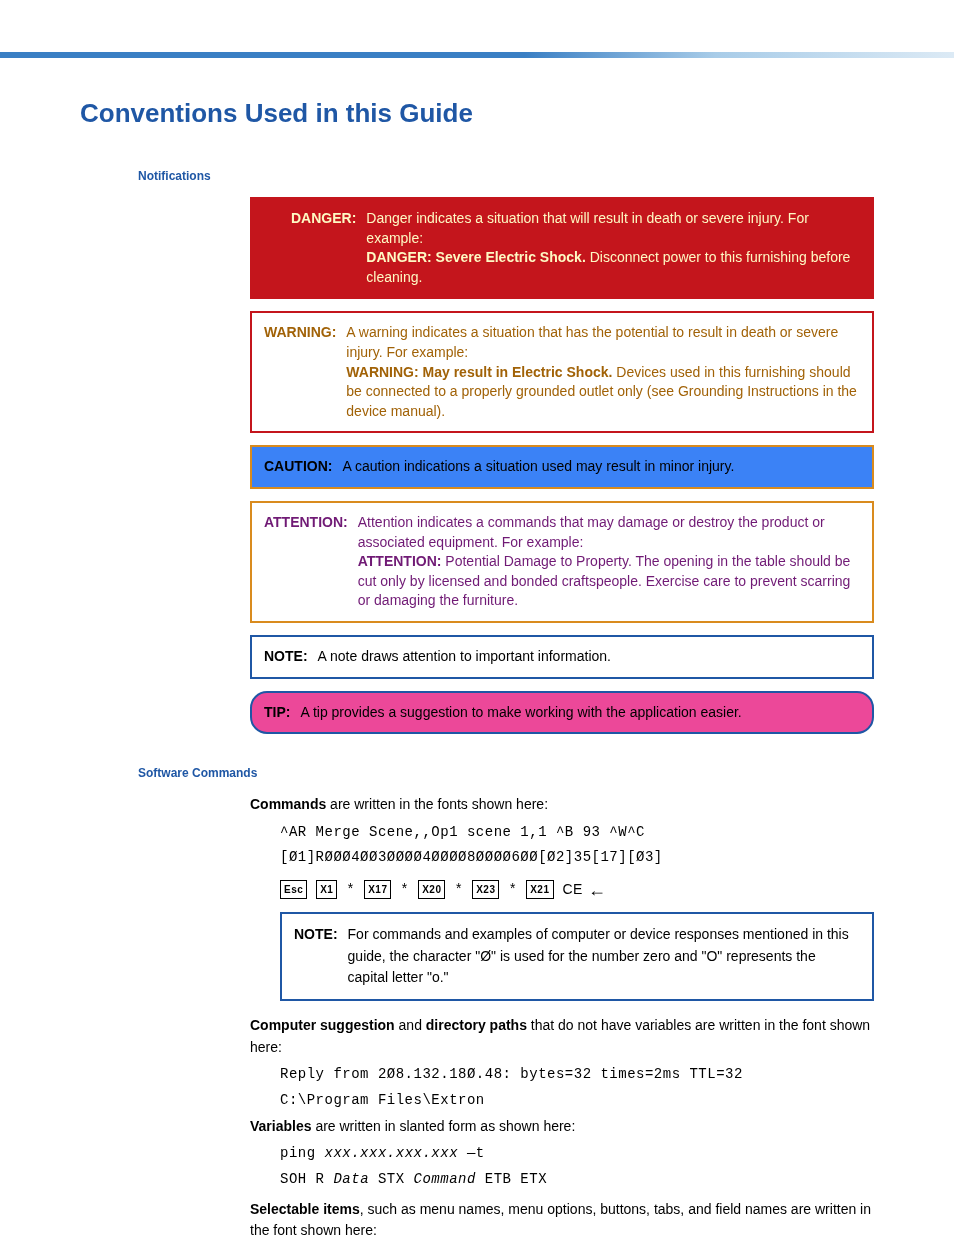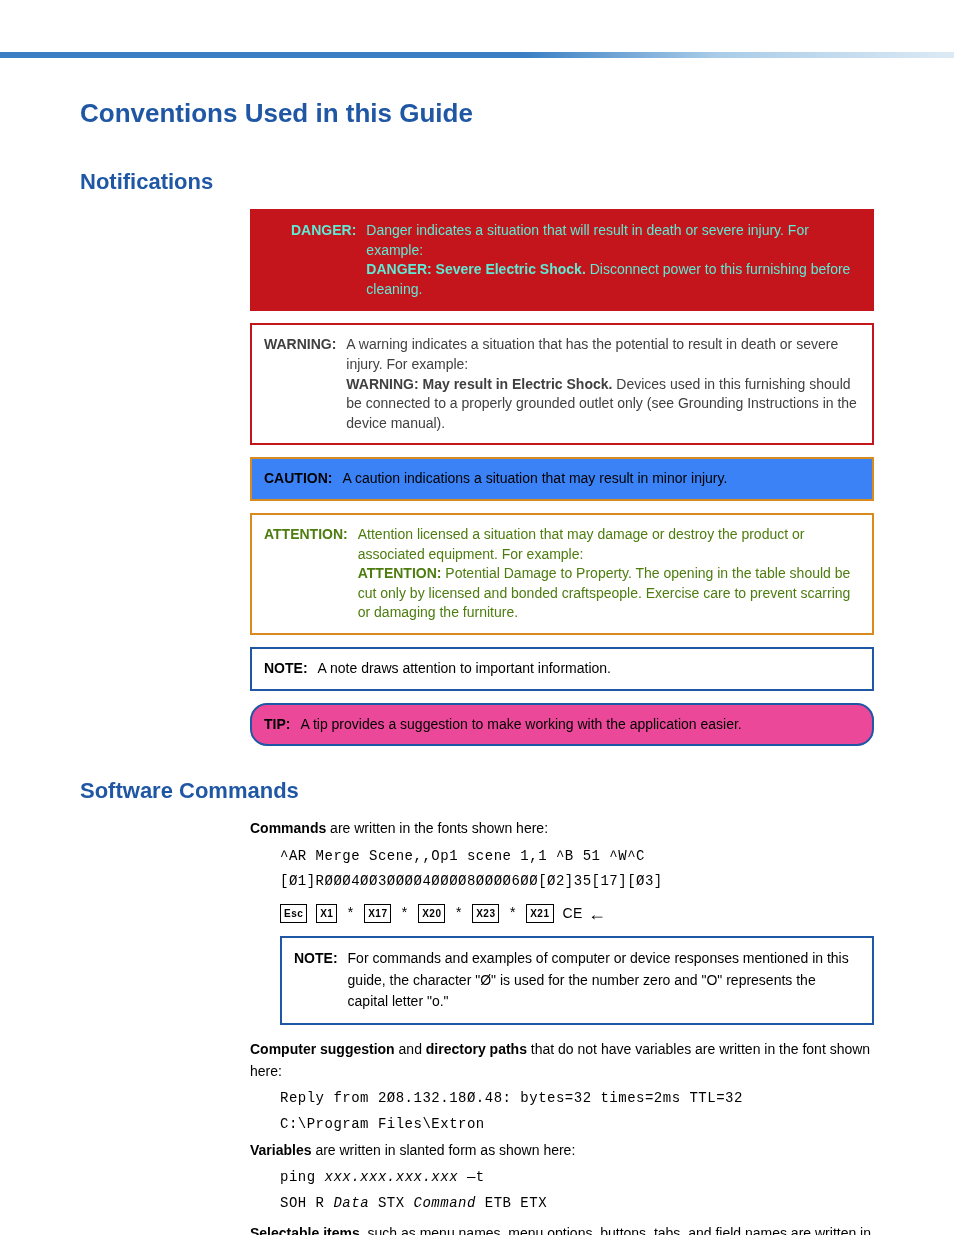--- a/index.html
+++ b/index.html
@@ -20,23 +20,24 @@
     padding: 40px 80px 60px 80px;
   }
   h1 {
     color: #1f57a5;
     font-size: 26px;
     font-weight: bold;
     margin-bottom: 40px;
   }
   h2 {
     color: #1f57a5;
-    font-size: 22px;
+    font-size: 12px;
     font-weight: bold;
     margin-bottom: 14px;
+    margin-left: 58px;
   }
   .callout-stack {
     margin-left: 170px;
     margin-bottom: 32px;
   }
   .callout {
     border: 2px solid;
     padding: 10px 12px;
     margin-bottom: 12px;
     display: flex;
@@ -48,37 +49,37 @@
     font-weight: bold;
     white-space: nowrap;
     flex: 0 0 auto;
   }
   .callout .body {
     flex: 1 1 auto;
   }
   .danger {
     background: #c4151c;
     border-color: #c4151c;
-    color: #5eead4;
+    color: #fef9c3;
     padding-left: 39px;
   }
   .warning {
     background: #fff;
     border-color: #c4151c;
-    color: #404040;
+    color: #a16207;
   }
   .caution {
     background: #3b82f6;
     border-color: #d98b1e;
     color: #000;
   }
   .attention {
     background: #fff;
     border-color: #d98b1e;
-    color: #4d7c0f;
+    color: #701a75;
   }
   .note {
     background: #fff;
     border-color: #1f57a5;
     color: #000;
   }
   .tip {
     background: #ec4899;
     border-color: #1f57a5;
     color: #000;
@@ -149,27 +150,27 @@
     <div class="callout warning">
       <div class="label">WARNING:</div>
       <div class="body">
         <span>A warning indicates a situation that has the potential to result in death or severe injury. For example:</span><br>
         <span class="bold">WARNING:</span><span class="bold"> May result in Electric Shock.</span><span> Devices used in this furnishing should be connected to a properly grounded outlet only (see Grounding Instructions in the device manual).</span>
       </div>
     </div>
 
     <div class="callout caution">
       <div class="label">CAUTION:</div>
-      <div class="body">A caution indications a situation that may result in minor injury.</div>
+      <div class="body">A caution indications a situation used may result in minor injury.</div>
     </div>
 
     <div class="callout attention">
       <div class="label">ATTENTION:</div>
       <div class="body">
-        <span>Attention licensed a situation that may damage or destroy the product or associated equipment. For example:</span><br>
+        <span>Attention indicates a commands that may damage or destroy the product or associated equipment. For example:</span><br>
         <span class="bold">ATTENTION:</span><span> Potential Damage to Property. The opening in the table should be cut only by licensed and bonded craftspeople. Exercise care to prevent scarring or damaging the furniture.</span>
       </div>
     </div>
 
     <div class="callout note">
       <div class="label">NOTE:</div>
       <div class="body">A note draws attention to important information.</div>
     </div>
 
     <div class="callout tip">
@@ -179,21 +180,21 @@
 
   </div>
 
   <h2>Software Commands</h2>
 
   <div class="soft-section">
 
     <p>
       <span class="bold">Commands</span><span> are written in the fonts shown here:</span>
     </p>
-    <div class="mono">^AR Merge Scene,,Op1 scene 1,1 ^B 51 ^W^C</div>
+    <div class="mono">^AR Merge Scene,,Op1 scene 1,1 ^B 93 ^W^C</div>
     <div class="mono">[Ø1]RØØØ4ØØ3ØØØØ4ØØØØ8ØØØØ6ØØ[Ø2]35[17][Ø3]</div>
 
     <div class="mono" style="margin-top:10px;">
       <span class="keycap">Esc</span>
       <span class="keycap">X1</span>
       <span>*</span>
       <span class="keycap">X17</span>
       <span>*</span>
       <span class="keycap">X20</span>
       <span>*</span>

